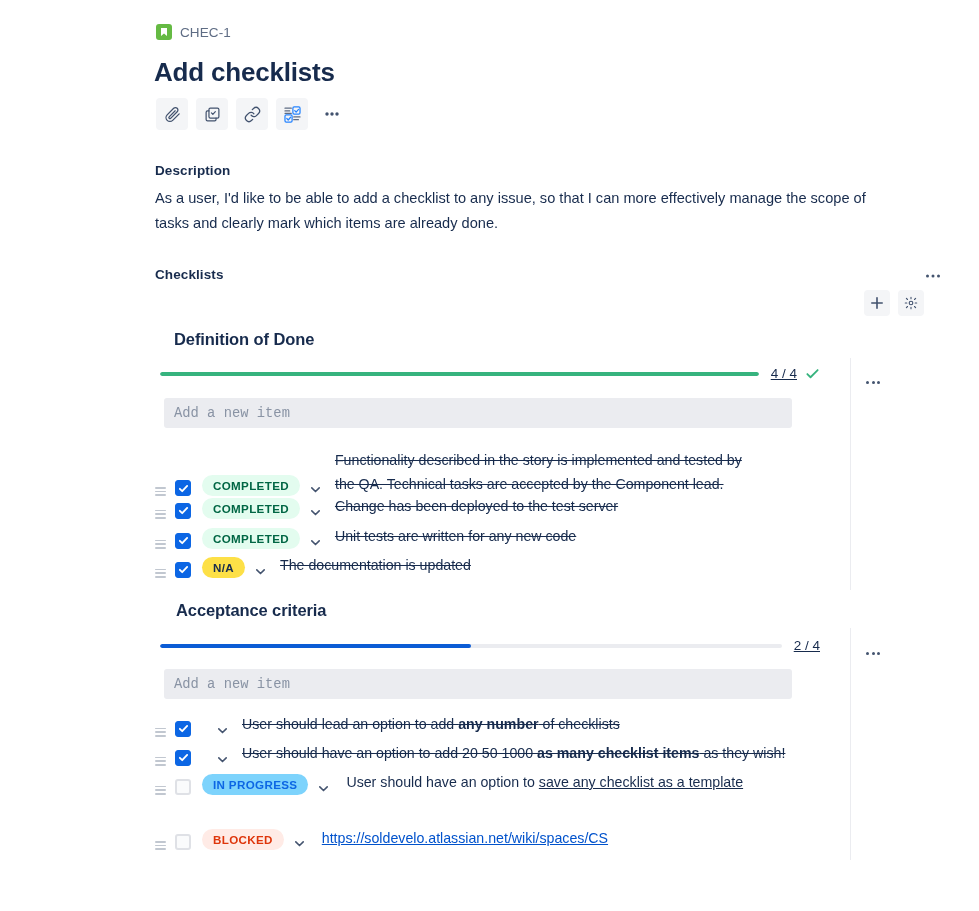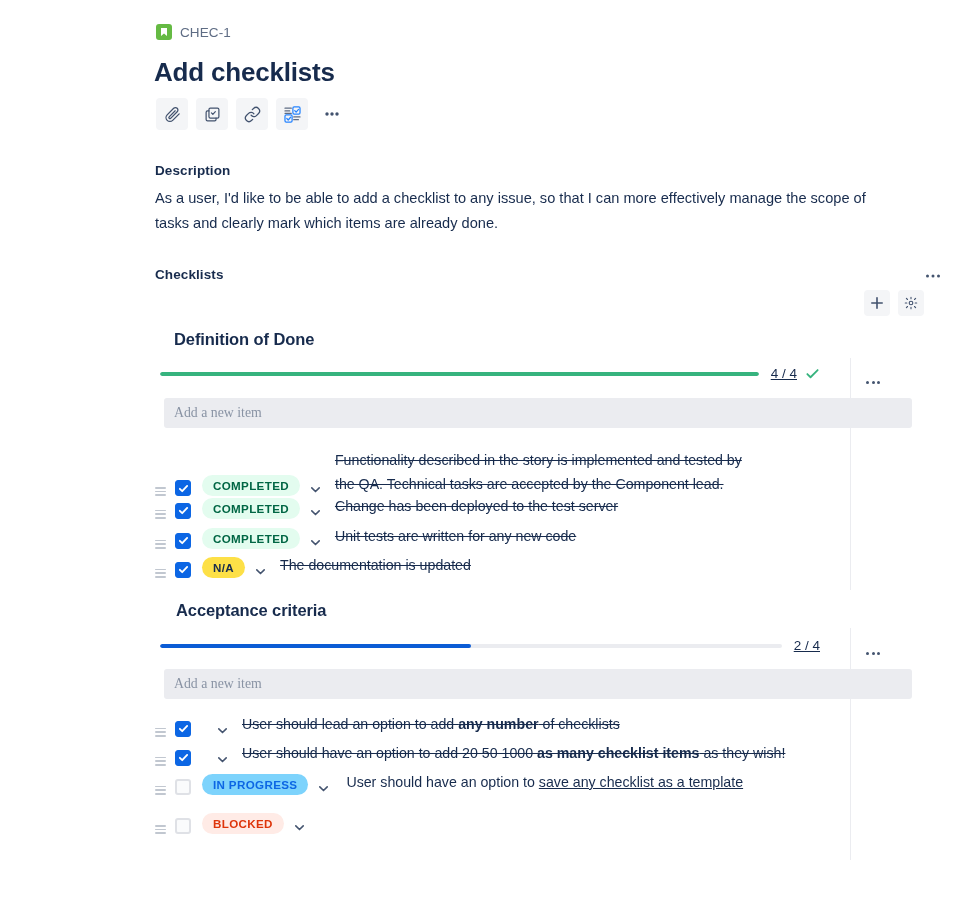--- a/index.html
+++ b/index.html
@@ -115,23 +115,23 @@
     position: absolute; left: 0; top: 0; bottom: 0;
     border-radius: 2px;
   }
   .progress-count {
     margin-left: 12px; font-size: 13.5px; color: #172B4D;
     font-weight: 400; white-space: nowrap; text-decoration: underline;
   }
   .progress-check { margin-left: 8px; display: flex; align-items: center; }
 
   .add-item {
-    position: absolute; left: 164px; width: 748px; height: 30px;
+    position: absolute; left: 164px; width: 628px; height: 30px;
     background: #EBECF0; border-radius: 3px; border: none;
-    font-family: Liberation Serif, serif;
+    font-family: Liberation Mono, monospace;
     font-size: 13.8px; color: #7A869A; padding: 0 10px;
   }
   .add-item::placeholder { color: #8993A4; }
 
   
   .item {
     position: absolute; left: 155px; display: flex;
     align-items: flex-end; width: 700px;
   }
   .drag-handle {
@@ -446,17 +446,18 @@
         </span>
       <span class="cbox off" style="margin-top:13px;"></span>
       <span class="badge" style="background:#FFEBE6;color:#DE350B;margin-top:11px;">BLOCKED</span>
       <span class="chev" style="padding-top:15px;">
         <svg width="13" height="13" viewBox="0 0 14 14" fill="none" stroke="#44546F" stroke-width="1.7" stroke-linecap="round" stroke-linejoin="round">
             <path d="M3 5.2L7 9.2l4-4"></path>
           </svg>
       </span>
       <span class="item-text" style="margin-left:16px;width:320px;">
         <br>
+        <span class="lnk">https://soldevelo.atlassian.net/wiki/spaces/CS</span>
       </span>
     </div>
   </div>
 
 </div>
 
 </body></html>

